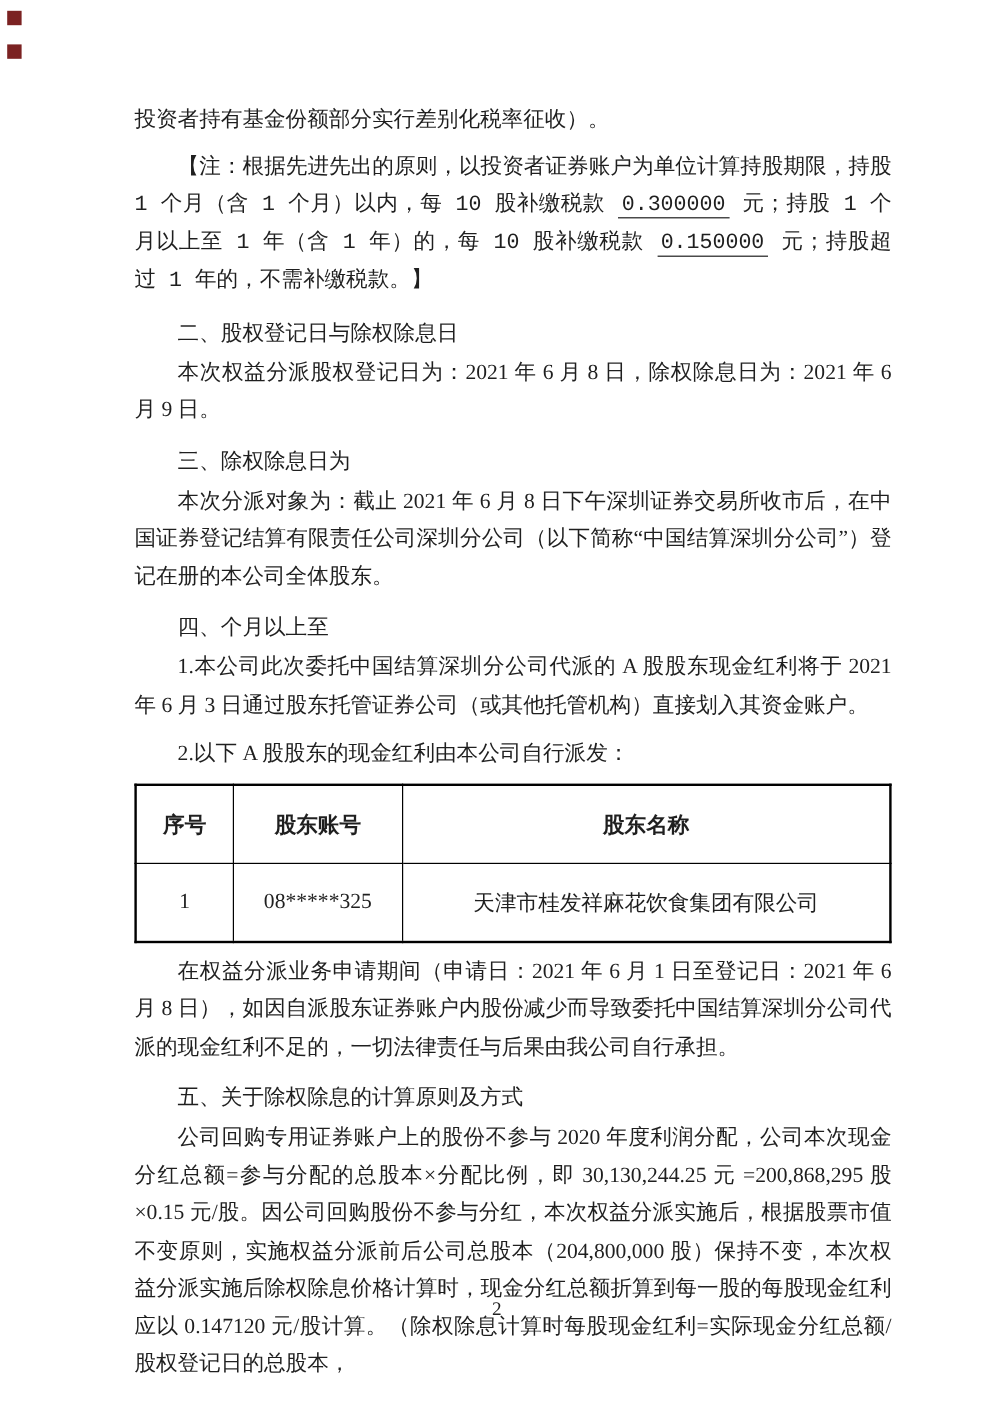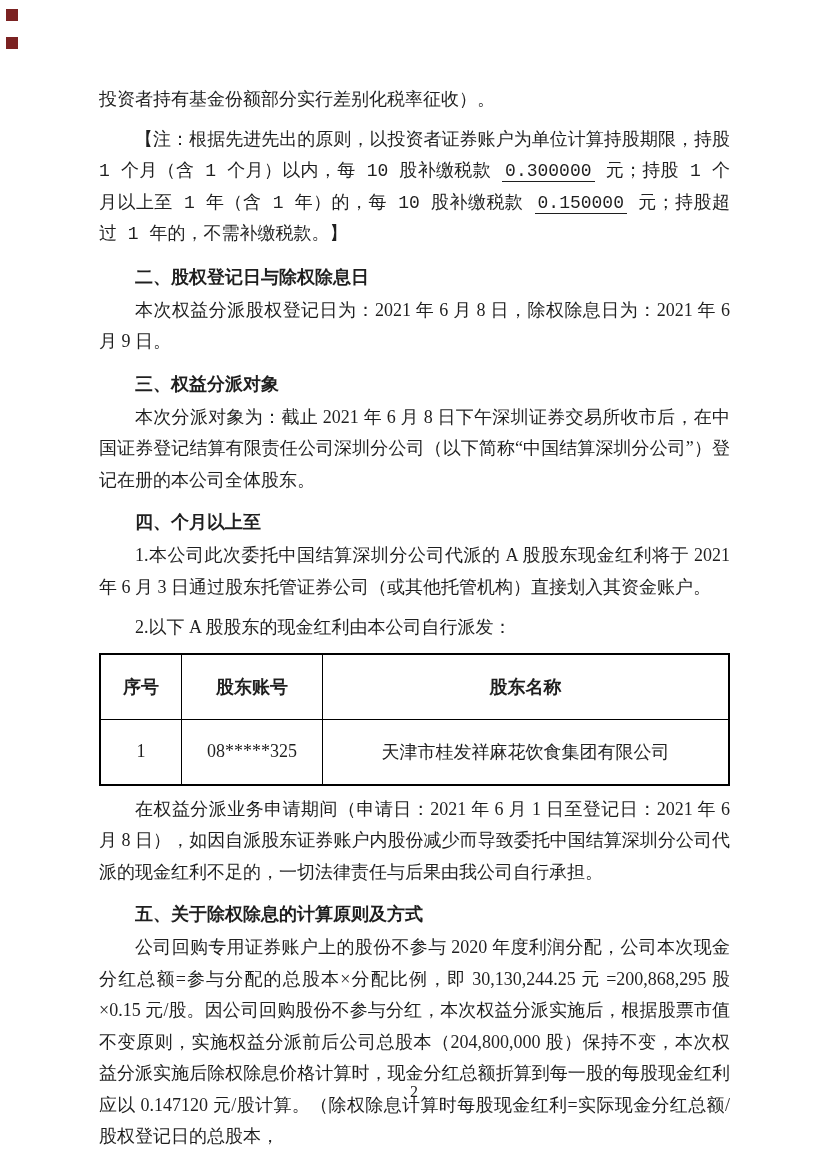--- a/index.html
+++ b/index.html
@@ -14,37 +14,37 @@
   }
   .corner-mark {
     position: absolute;
     width: 12px;
     height: 12px;
   }
   .mark-1 { left: 6px; top: 9px; }
   .mark-2 { left: 6px; top: 37px; }
   .content {
     position: absolute;
-    left: 99px;
+    left: 112px;
     top: 84px;
     width: 631px;
   }
   .para {
     font-size: 18px;
     line-height: 31.5px;
     text-align: justify;
     margin: 0 0 9px 0;
   }
   .indent { text-indent: 36px; }
   .no-indent { text-indent: 0; }
   .note-para { margin-top: 8px; font-family: Liberation Mono, monospace; }
   .heading {
     font-size: 18px;
     line-height: 28px;
-    font-weight: bold;
+    font-weight: normal;
     font-family: "Liberation Sans", "DejaVu Sans", sans-serif;
     margin: 12px 0 4px 0;
     text-indent: 36px;
   }
   .underlined {
     border-bottom: 1px solid #1f1f1f;
     padding: 0 3px;
   }
   table.dist-table {
     width: 100%;
@@ -88,21 +88,21 @@
 <main class="content">
 
   <p class="para no-indent">投资者持有基金份额部分实行差别化税率征收）。</p>
 
   <p class="para indent note-para"><span>【注：根据先进先出的原则，以投资者证券账户为单位计算持股期限，持股 1 个月（含 1 个月）以内，每 10 股补缴税款 </span><span class="underlined">0.300000</span><span> 元；持股 1 个月以上至 1 年（含 1 年）的，每 10 股补缴税款 </span><span class="underlined">0.150000</span><span> 元；持股超过 1 年的，不需补缴税款。】</span></p>
 
   <h2 class="heading">二、股权登记日与除权除息日</h2>
 
   <p class="para indent">本次权益分派股权登记日为：2021 年 6 月 8 日，除权除息日为：2021 年 6 月 9 日。</p>
 
-  <h2 class="heading">三、权益分派对象</h2>
+  <h2 class="heading">三、除权除息日为</h2>
 
   <p class="para indent">本次分派对象为：截止 2021 年 6 月 8 日下午深圳证券交易所收市后，在中国证券登记结算有限责任公司深圳分公司（以下简称“中国结算深圳分公司”）登记在册的本公司全体股东。</p>
 
   <h2 class="heading">四、个月以上至</h2>
 
   <p class="para indent">1.本公司此次委托中国结算深圳分公司代派的 A 股股东现金红利将于 2021 年 6 月 3 日通过股东托管证券公司（或其他托管机构）直接划入其资金账户。</p>
 
   <p class="para indent">2.以下 A 股股东的现金红利由本公司自行派发：</p>
 
   <table class="dist-table">

